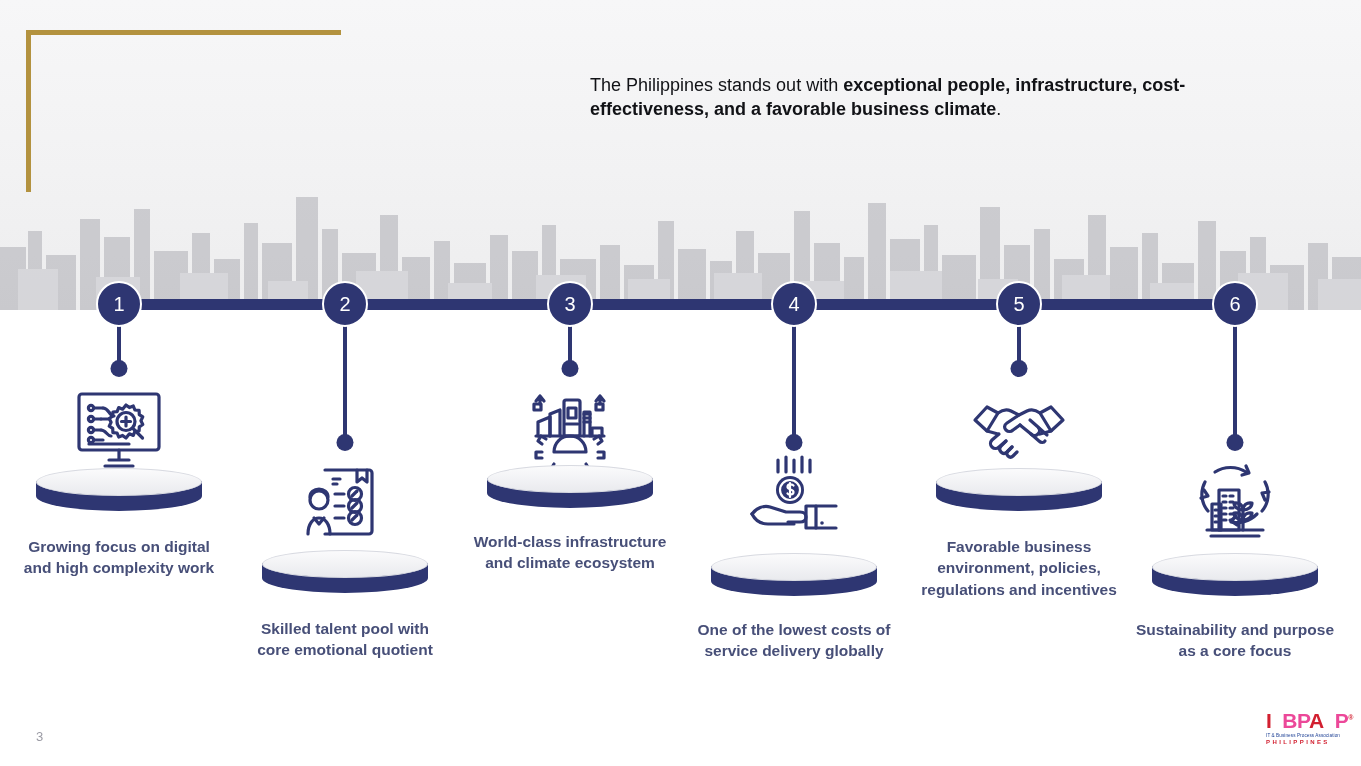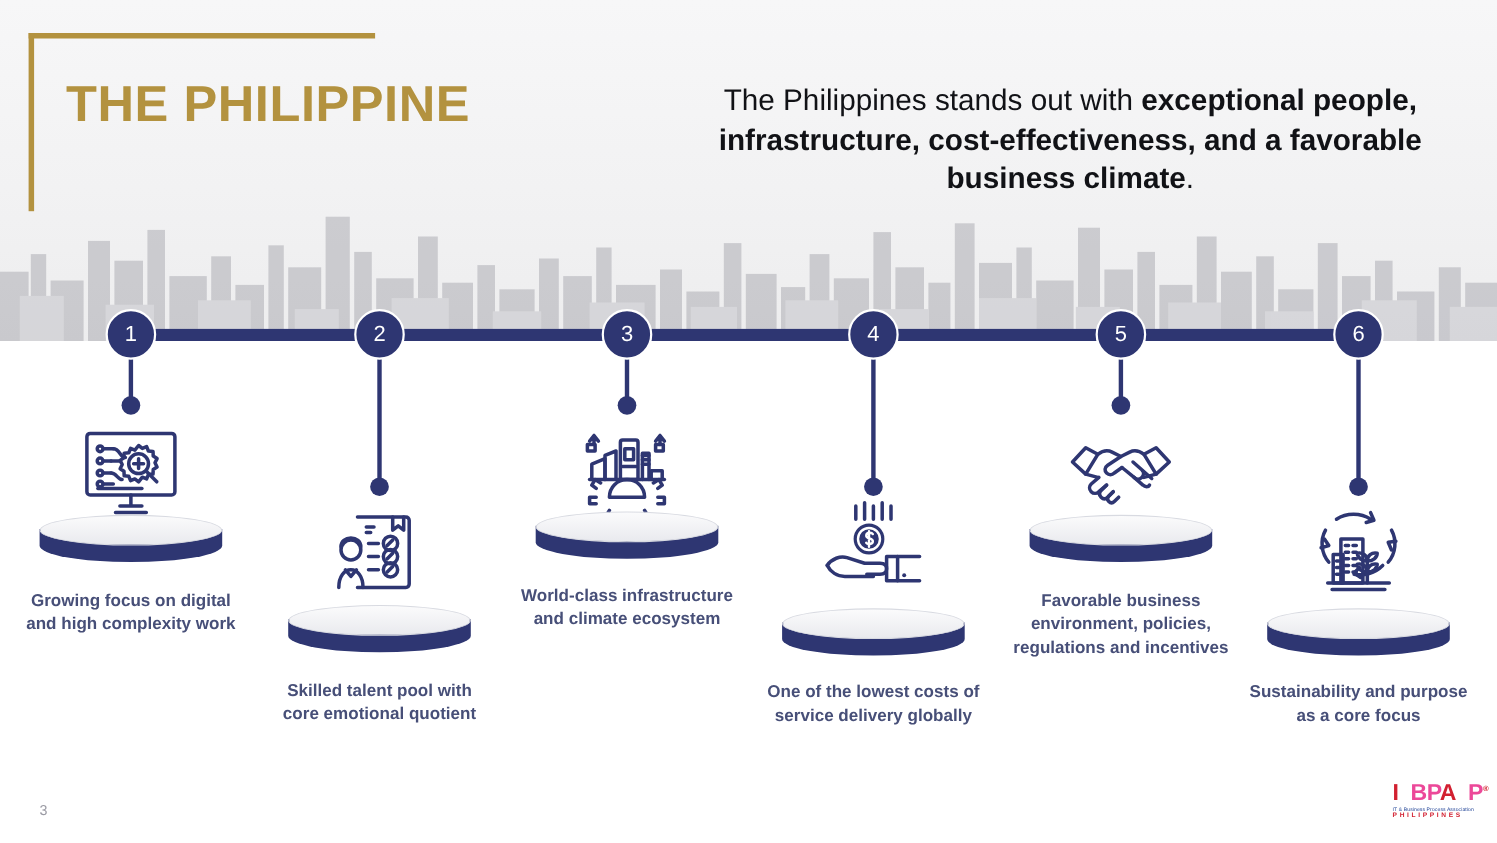--- a/index.html
+++ b/index.html
@@ -26,22 +26,22 @@
   }
 
   
   #title-block { position:absolute; left:60px; top:70px; width:520px; }
   .title-line { font-weight:bold; font-size:46px; letter-spacing:.5px; line-height:1.08; }
   #title-1 { color:#b3923f; }
   #title-2 { color:#6e5c2e; }
 
   
   #headline {
-    position:absolute; left:618px; top:74px; width:710px;
-    text-align:center; font-size:27px; line-height:1.32; color:#111216;
+    position:absolute; left:590px; top:74px; width:710px;
+    text-align:left; font-size:18px; line-height:1.32; color:#111216;
   }
   #headline b { font-weight:bold; }
   #headline .lead { font-weight:normal; }
 
   
   #timeline-bar {
     position:absolute; left:119px; top:299px; width:1117px; height:11px;
     background:#2e3672;
   }
 
@@ -183,21 +183,20 @@
         <rect x="1150" y="98" width="44" height="27"></rect>
       <rect x="1238" y="88" width="50" height="37"></rect>
         <rect x="1318" y="94" width="43" height="31"></rect>
     </g>
   </svg>
 </div>
 
 <div id="bracket"></div>
 
 <div id="title-block">
-  <div class="title-line" id="title-1">THE PHILIPPINE</div>
 </div>
 
 <div id="headline"><span class="lead">The Philippines stands out with </span><b>exceptional people, infrastructure, cost-effectiveness, and a favorable business climate</b><span>.</span></div>
 
 <div id="timeline-bar"></div>
 
 <div id="steps-container">
     <div class="step" style="left: 14px;">
       <div class="node">
         <span>1</span>

